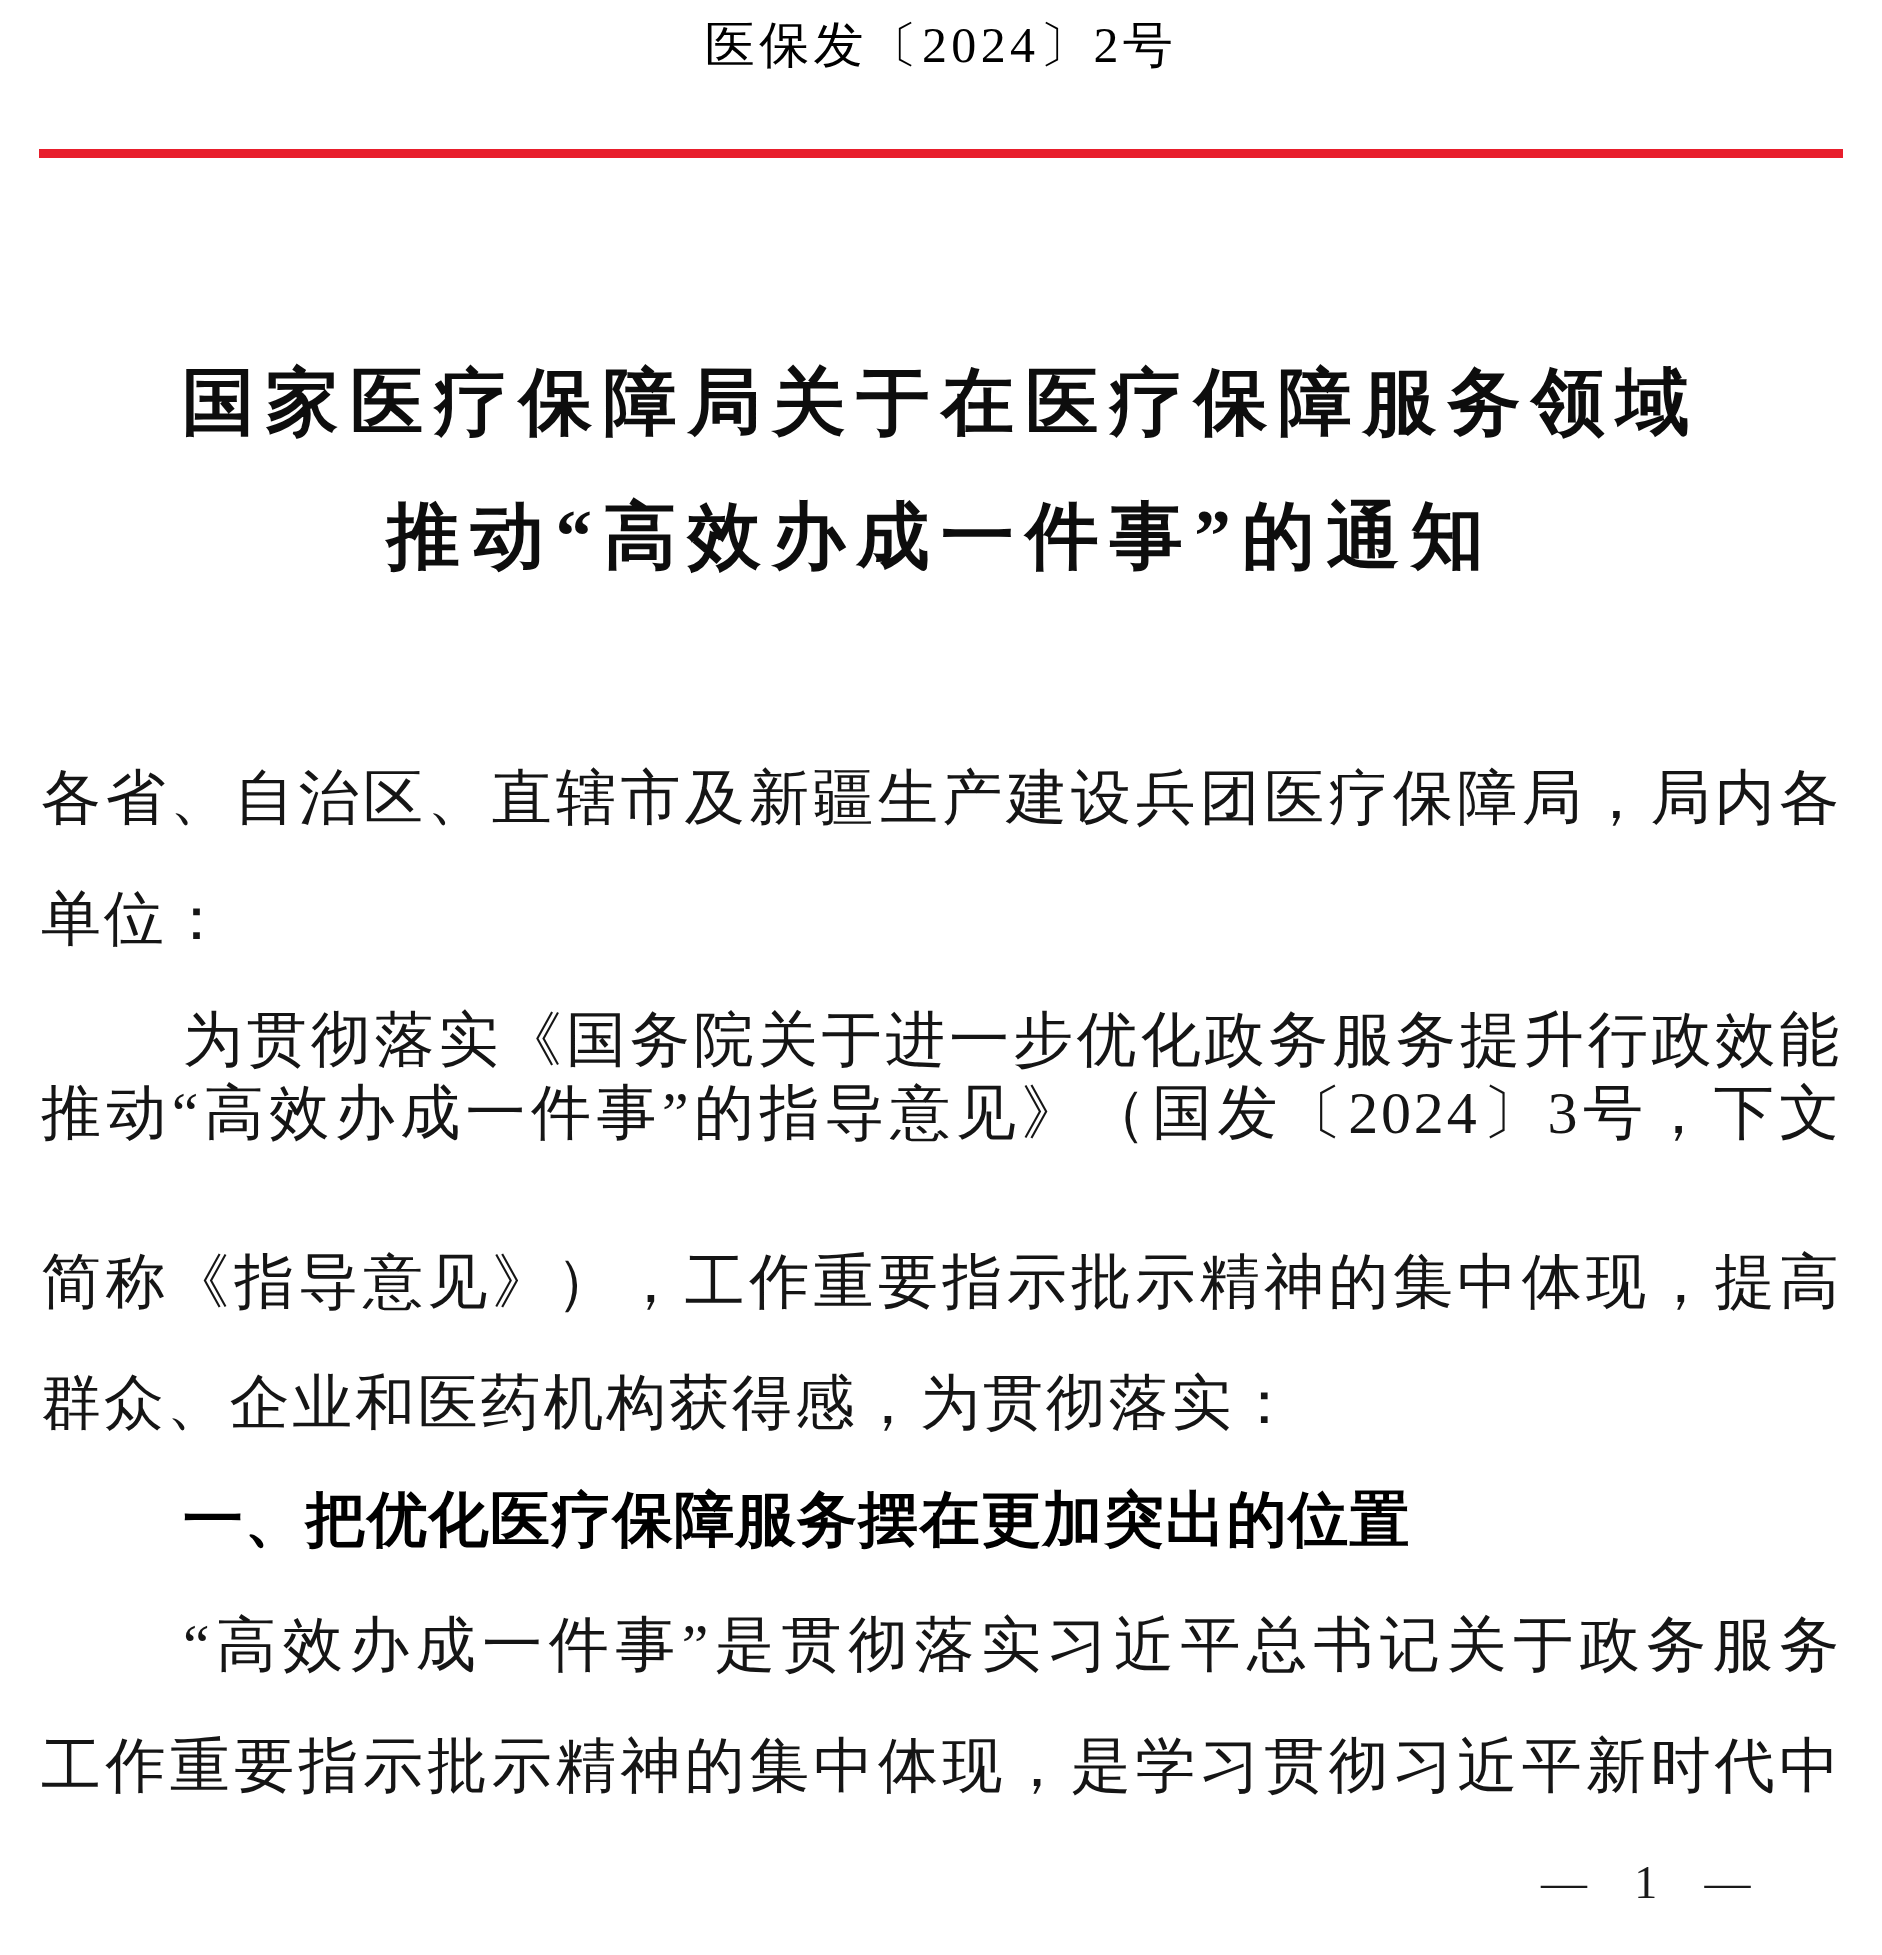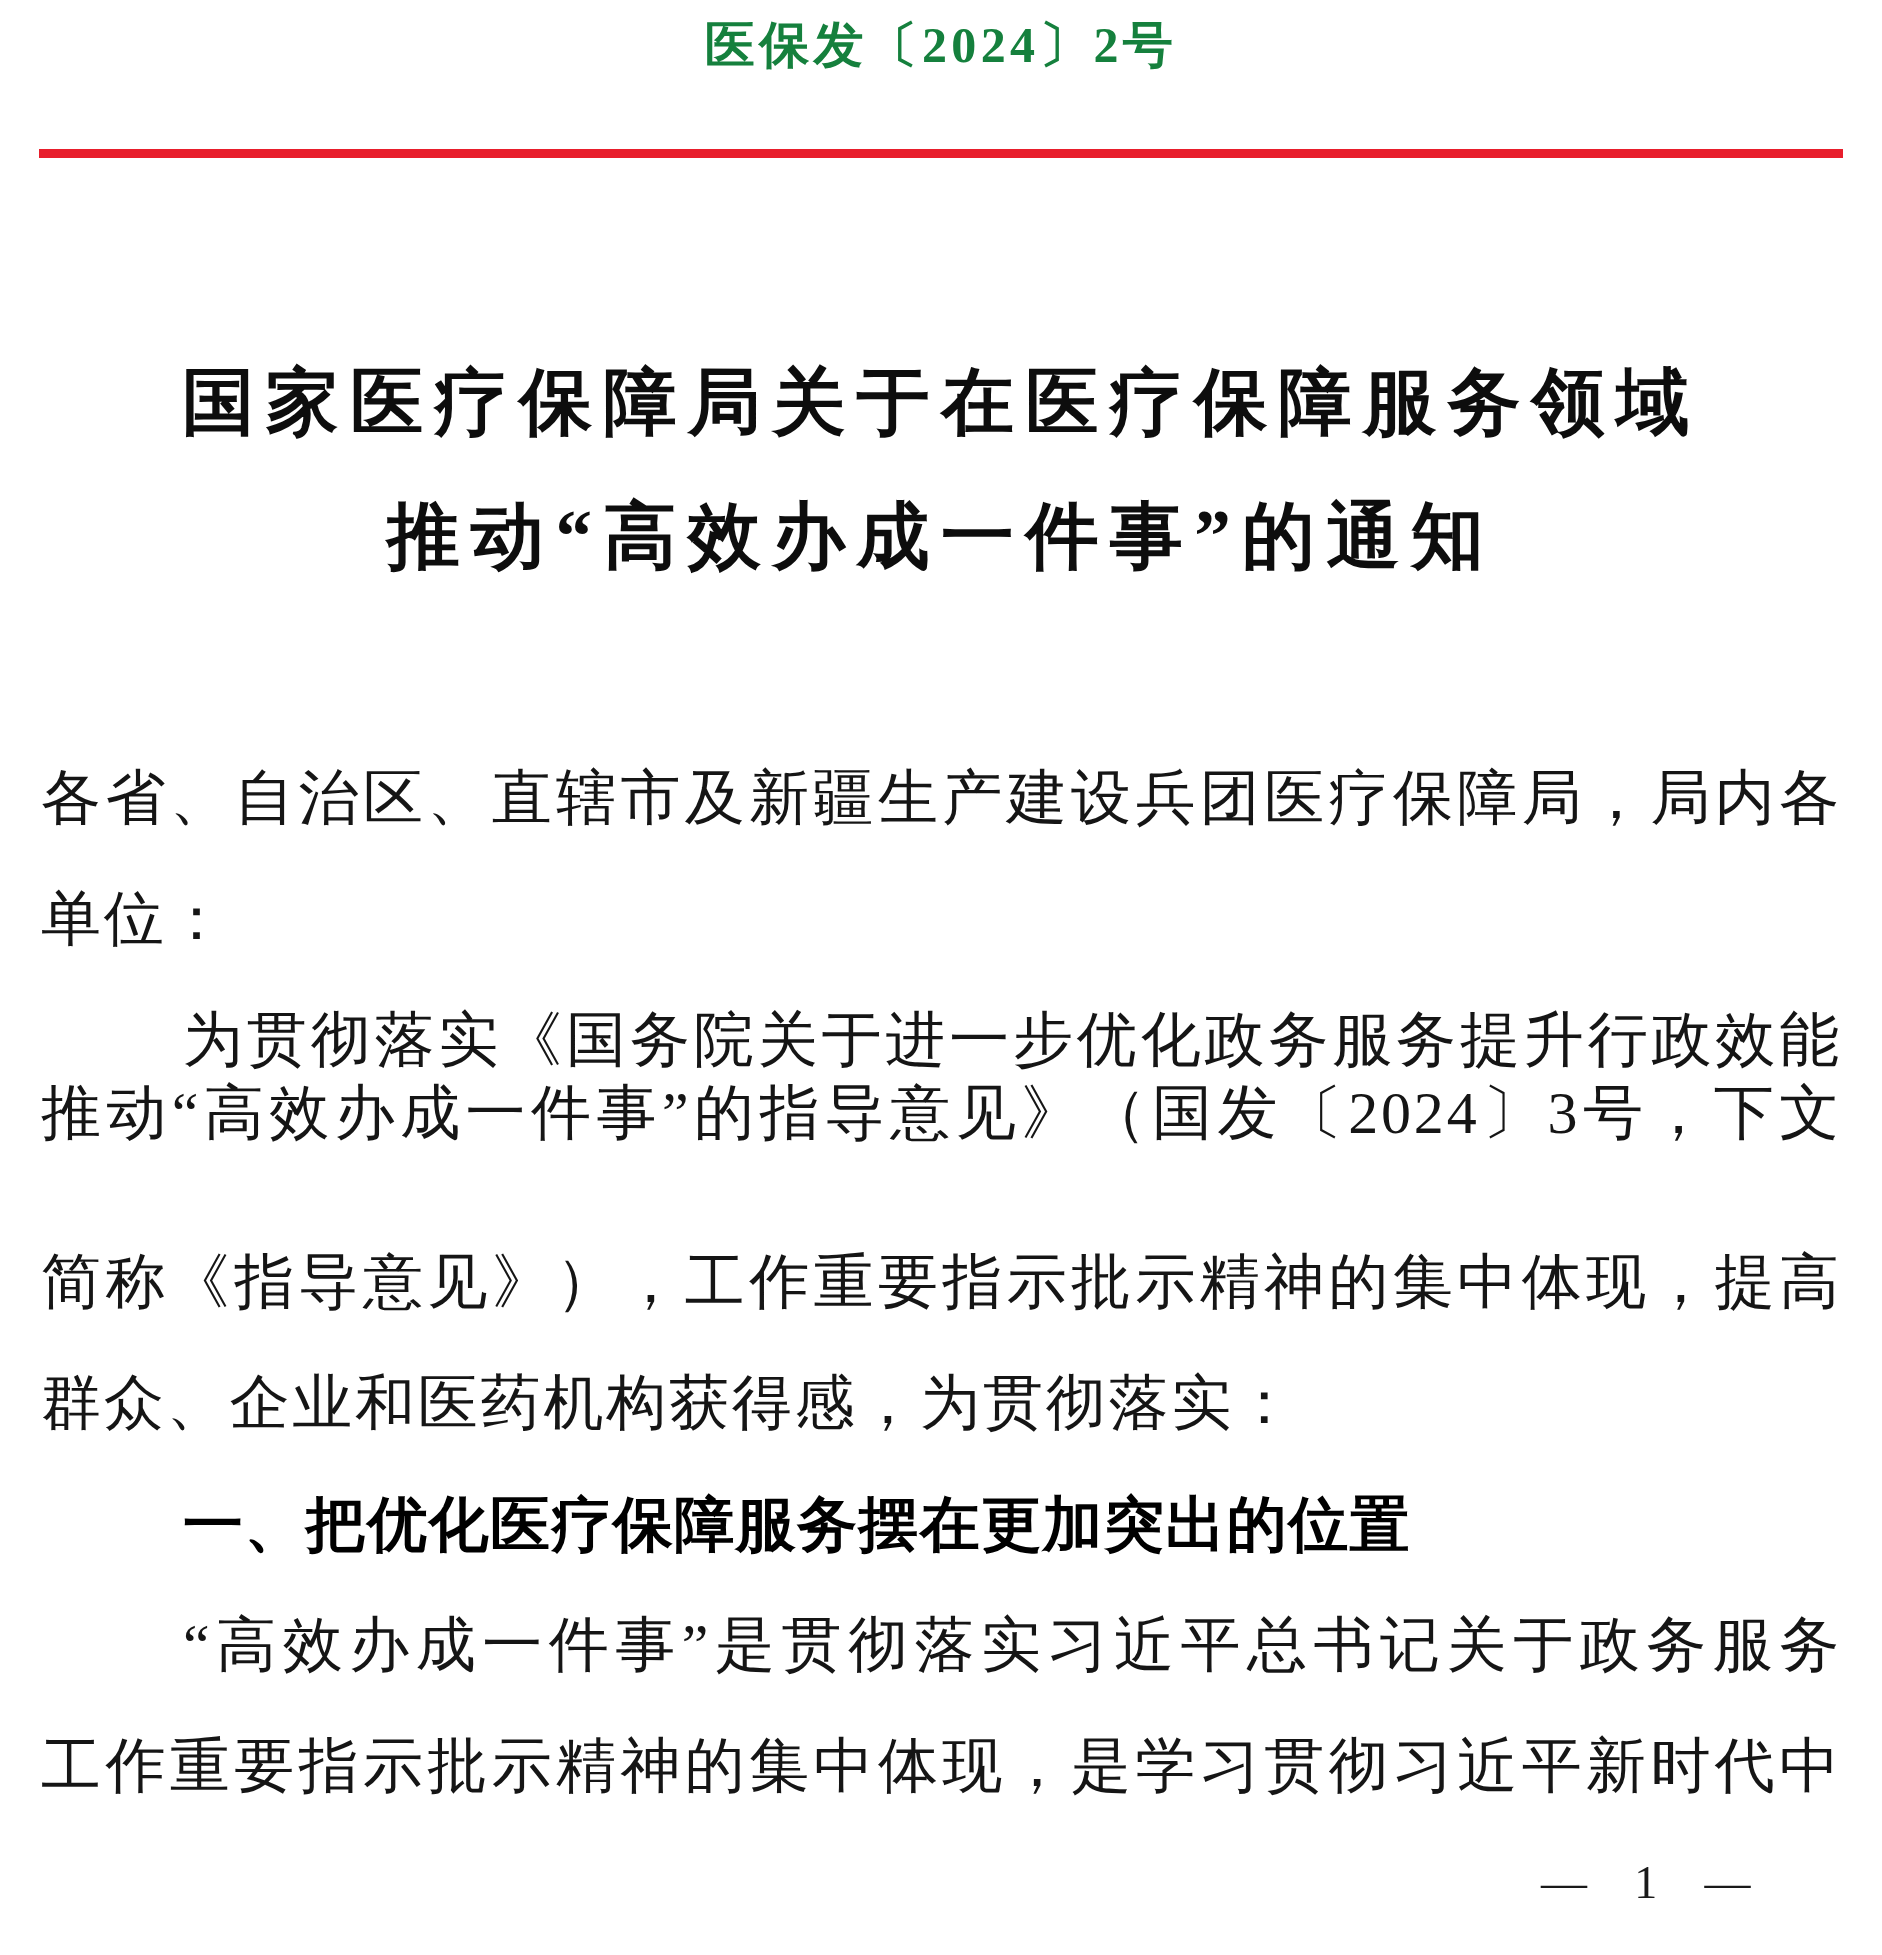--- a/index.html
+++ b/index.html
@@ -14,22 +14,22 @@
   }
   .doc-number {
     position: absolute;
     top: 12.8px;
     left: 0;
     width: 100%;
     text-align: center;
     font-size: 50px;
     line-height: 65px;
     letter-spacing: 4.3px;
-    font-weight: 700;
-    color: #15803d;
+    font-weight: 400;
+    color: #000000;
   }
   .red-rule {
     position: absolute;
     top: 149px;
     left: 39px;
     width: 1804px;
     height: 9.3px;
     background: #e81e2c;
   }
   .doc-title {
@@ -55,21 +55,21 @@
     color: #151515;
     box-sizing: border-box;
   }
   .justify-full {
     text-align: justify;
     text-align-last: justify;
     text-justify: inter-character;
   }
   .indent-2 { padding-left: 142px; }
   .heading-bold {
-    font-family: Liberation Sans, sans-serif;
+    font-family: Liberation Mono, monospace;
     font-weight: bold;
     letter-spacing: 1.4px;
     color: #000000;
   }
   .page-number {
     position: absolute;
     top: 1853px;
     right: 130px;
     font-size: 46px;
     line-height: 60px;

